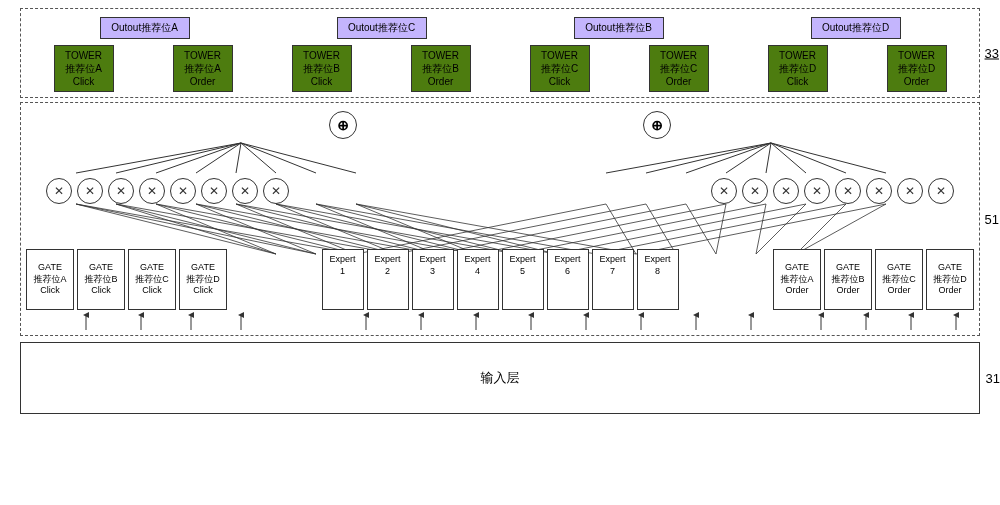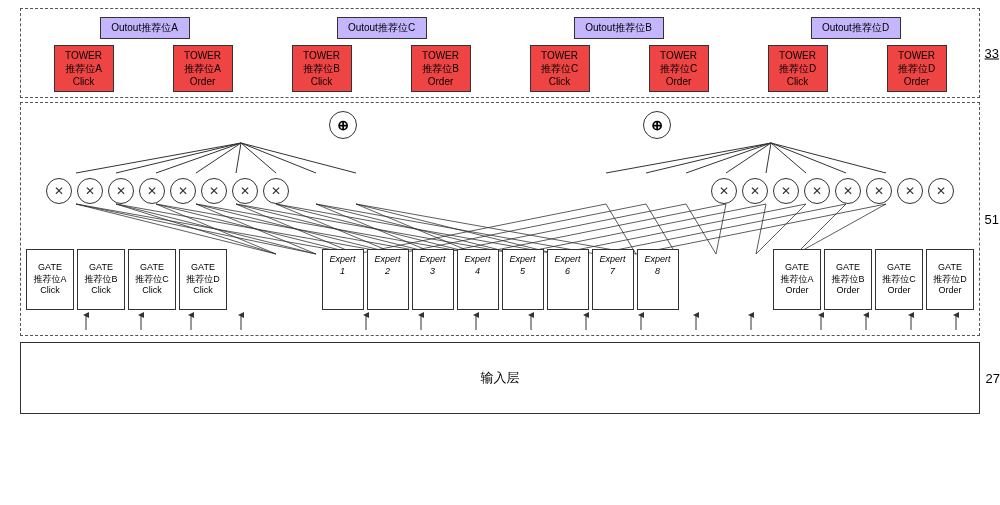--- a/index.html
+++ b/index.html
@@ -46,21 +46,21 @@
       display: flex;
       justify-content: space-around;
       gap: 4px;
     }
 
     .tower-box {
       border: 1.5px solid #333;
       padding: 3px 5px;
       font-size: 10px;
       text-align: center;
-      background: #ef4444;
+      background: #4d7c0f;
       min-width: 60px;
       line-height: 1.3;
     }
 
     
     .layer-32 {
       position: relative;
       border: 1.5px dashed #555;
       padding: 8px 5px 5px 5px;
       margin-bottom: 4px;
@@ -90,21 +90,20 @@
     }
 
     .expert-box {
       border: 1.5px solid #333;
       padding: 4px 2px;
       font-size: 9px;
       text-align: center;
       background: #fff;
       min-width: 42px;
       line-height: 1.3;
-      font-style: italic;
     }
 
     
     .layer-31 {
       position: relative;
       margin-top: 6px;
     }
 
     .input-box {
       border: 1.5px solid #333;
@@ -316,15 +315,15 @@
       <line x1="840" y1="20" x2="840" y2="5" stroke="#333" stroke-width="1" marker-end="url(#arrowUp)"></line>
       <line x1="885" y1="20" x2="885" y2="5" stroke="#333" stroke-width="1" marker-end="url(#arrowUp)"></line>
       <line x1="930" y1="20" x2="930" y2="5" stroke="#333" stroke-width="1" marker-end="url(#arrowUp)"></line>
     </svg>
 
     <span class="side-label" style="top:50%; transform:translateY(-50%);">51</span>
   </div>
 
   <div class="layer-31">
     <div class="input-box">输入层</div>
-    <span class="side-label" style="top:50%; transform:translateY(-50%);">27</span>
+    <span class="side-label" style="top:50%; transform:translateY(-50%);">31</span>
   </div>
 </div>
 
 </body></html>

